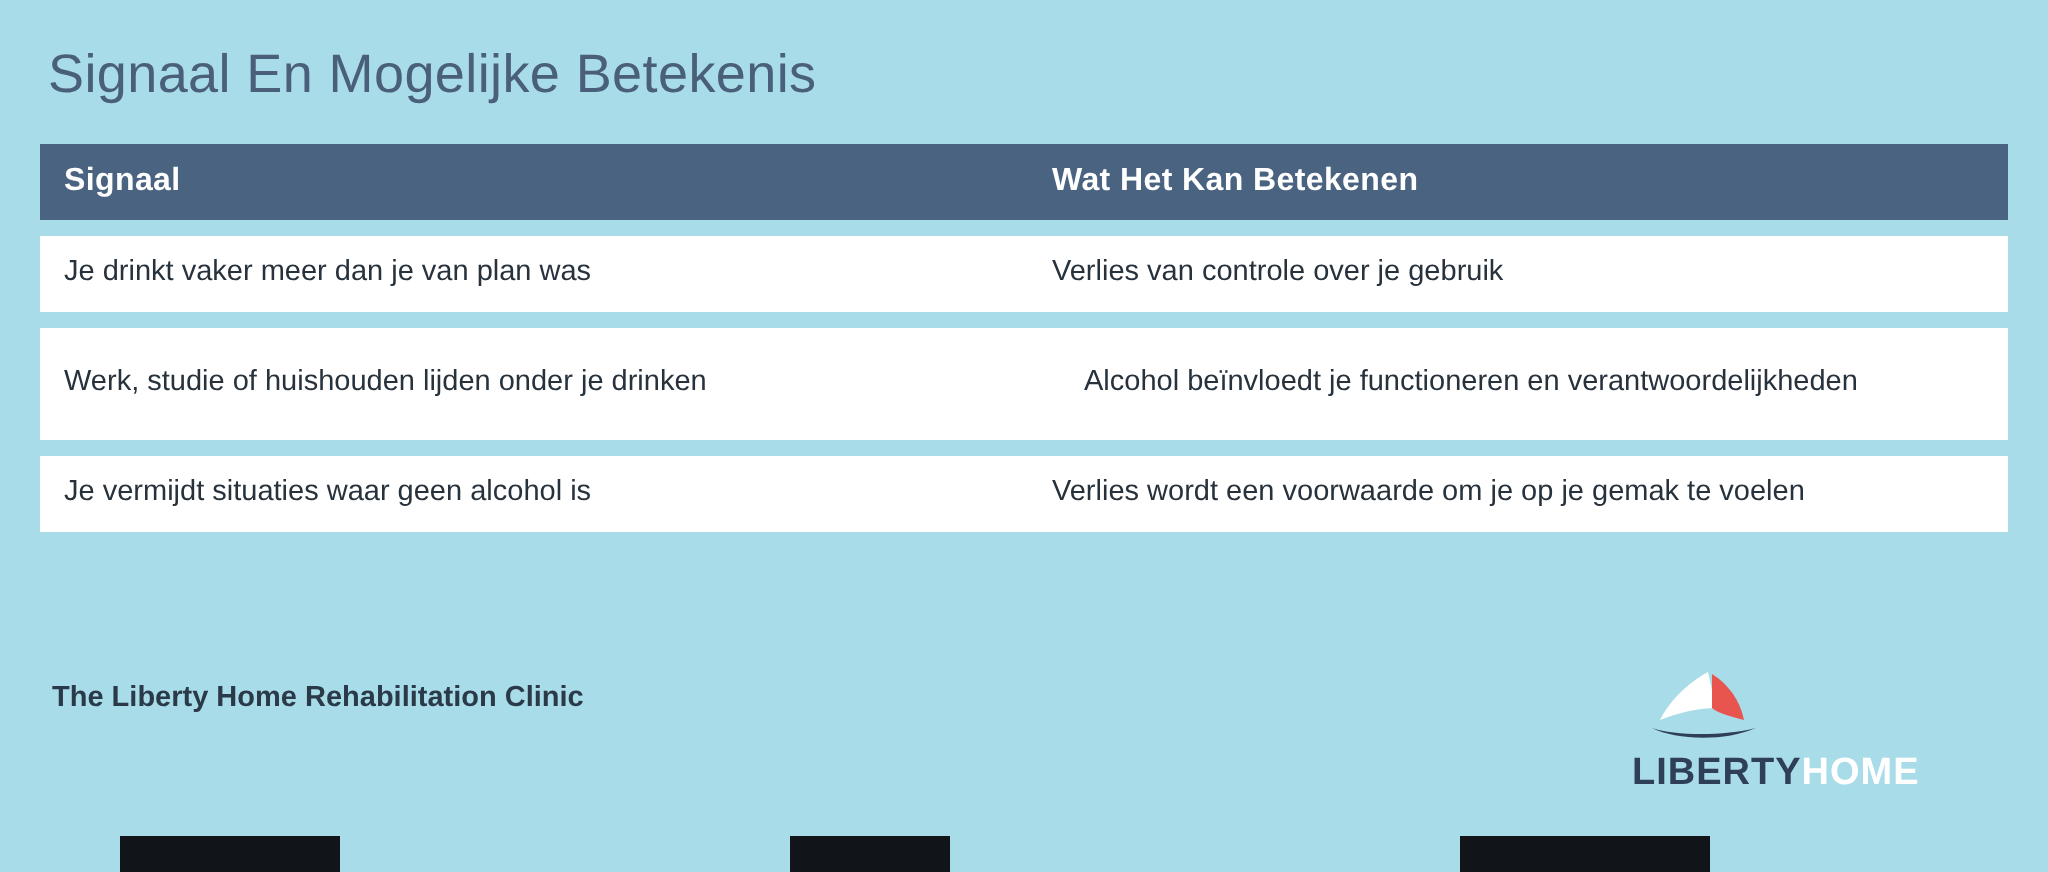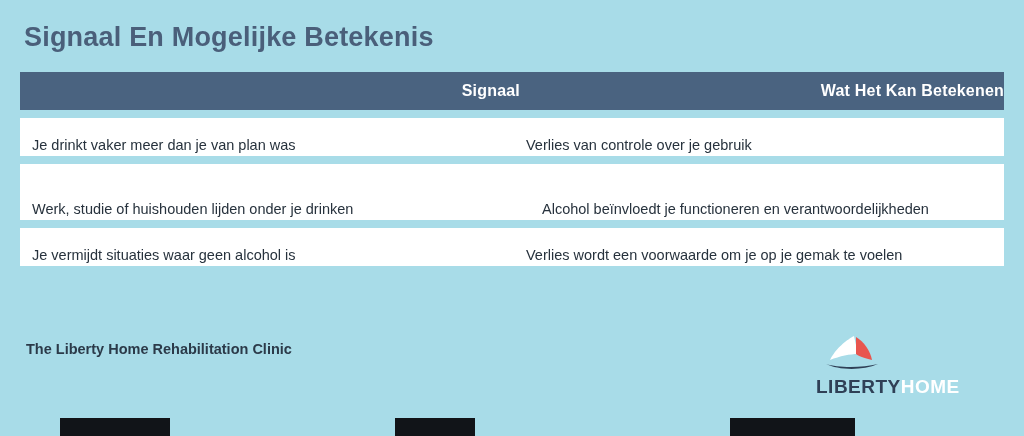--- a/index.html
+++ b/index.html
@@ -17,56 +17,55 @@
   .page {
     position: absolute;
     inset: 0;
     background: #a8dce8;
   }
   .title {
     position: absolute;
     left: 24px;
     top: 22px;
     font-size: 27px;
-    font-weight: bold;
+    font-weight: normal;
     color: #4a5f7a;
     letter-spacing: 0.2px;
   }
   .table {
     position: absolute;
     left: 20px;
     top: 72px;
     width: 984px;
   }
   .thead {
     display: flex;
     background: #4a6380;
     height: 38px;
     align-items: center;
-    text-align: right;
   }
   .th {
     font-size: 16px;
     font-weight: bold;
     color: #ffffff;
     letter-spacing: 0.2px;
   }
   .col-a {
     width: 500px;
     padding-left: 12px;
     box-sizing: border-box;
   }
   .col-b {
     flex: 1;
     padding-left: 6px;
     box-sizing: border-box;
   }
   .row {
     display: flex;
-    align-items: flex-end;
+    align-items: center;
     background: #ffffff;
     margin-top: 8px;
     min-height: 38px;
   }
   .row.tall {
     min-height: 56px;
     gap: 16px;
   }
   .td {
     font-size: 14.5px;

